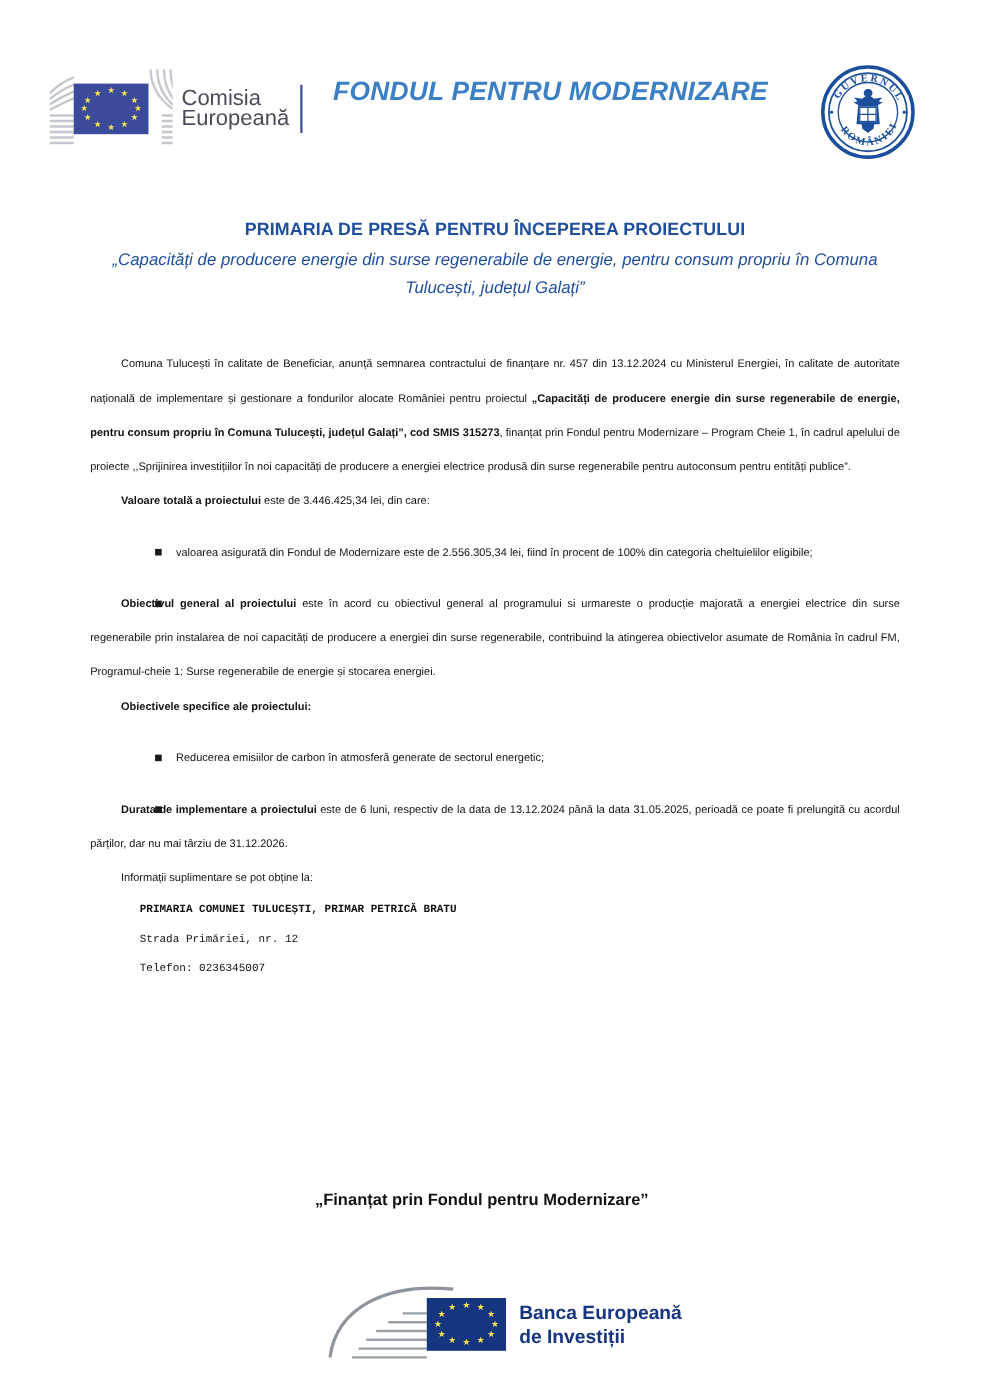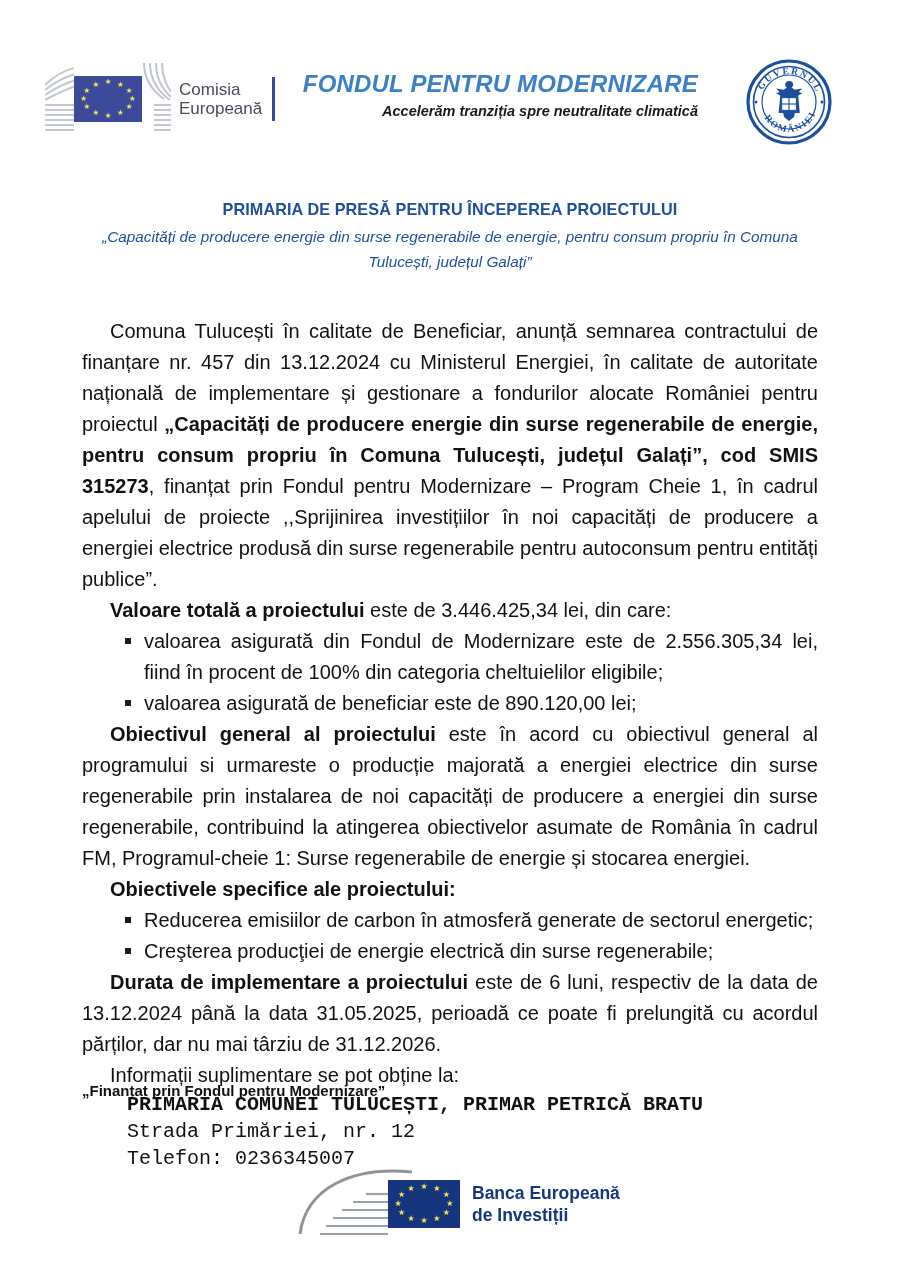--- a/index.html
+++ b/index.html
@@ -48,21 +48,21 @@
   }
   .ec-flag .star {
     position: absolute;
     color: #f9e74e;
     font-size: 7.5px;
     line-height: 7.5px;
     transform: translate(-50%, -50%);
   }
   .ec-name {
     margin-left: 8px;
-    font-size: 17px;
+    font-size: 20px;
     line-height: 19px;
     color: #4a4a5a;
     white-space: nowrap;
   }
   .ec-divider {
     margin-left: 10px;
     width: 5px;
     height: 44px;
     background: #3c4a9b;
   }
@@ -119,21 +119,21 @@
     margin-top: 4px;
     padding: 0 8px;
   }
 
   
   .body-area {
     position: absolute;
     left: 82px;
     top: 316px;
     width: 736px;
-    font-size: 20px;
+    font-size: 10px;
     line-height: 31px;
     color: #111;
   }
   p.just {
     margin: 0;
     text-align: justify;
     text-justify: inter-word;
     text-indent: 28px;
   }
   p.lead { text-indent: 28px; }
@@ -141,21 +141,21 @@
 
   ul.bullets {
     list-style: none;
     margin: 0;
     padding: 0;
   }
   ul.bullets li {
     position: relative;
     padding-left: 62px;
     text-align: left;
-    margin: 0;
+    margin: 16px;
   }
   ul.bullets li .sq {
     position: absolute;
     left: 43px;
     top: 12px;
     width: 6px;
     height: 6px;
     background: #1a1a1a;
   }
   ul.bullets li.wrap2 { text-align: justify; }
@@ -169,23 +169,24 @@
   }
   .contact .org { font-weight: bold; }
   .email-link {
     color: #3a3ad0;
     text-decoration: underline;
   }
 
   
   .footer-note {
     position: absolute;
-    left: 82px;
+    left: 70px;
     top: 1082px;
     width: 736px;
+    text-align: center;
     font-size: 15px;
     font-weight: bold;
     color: #111;
   }
   .eib-logo {
     position: absolute;
     left: 296px;
     top: 1160px;
     width: 330px;
     height: 86px;
@@ -277,21 +278,20 @@
 
     <div class="ec-name">
       <div>Comisia</div>
       <div>Europeană</div>
     </div>
     <div class="ec-divider"></div>
   </div>
 
   <div class="fm-logo">
     <div class="fm-title">FONDUL PENTRU MODERNIZARE</div>
-    <div class="fm-sub">Accelerăm tranziția spre neutralitate climatică</div>
   </div>
 
   <div class="gov-seal">
     <svg width="88" height="88" viewBox="0 0 88 88">
       <defs>
         <path id="arcTop" d="M 14,46 A 30,30 0 0 1 74,46"></path>
         <path id="arcBot" d="M 16,46 A 28,28 0 0 0 72,46"></path>
       </defs>
       <circle cx="44" cy="44" r="41" fill="none" stroke="#1b4f9c" stroke-width="3.2"></circle>
       <circle cx="44" cy="44" r="35.5" fill="none" stroke="#1b4f9c" stroke-width="1.6"></circle>
@@ -324,30 +324,30 @@
 </div>
 
 <div class="body-area">
 
   <p class="just lead"><span>Comuna Tulucești în calitate de Beneficiar, anunță semnarea contractului de finanțare nr. 457 din 13.12.2024 cu Ministerul Energiei, în calitate de autoritate națională de implementare și gestionare a fondurilor alocate României pentru proiectul </span><b>„Capacități de producere energie din surse regenerabile de energie, pentru consum propriu în Comuna Tulucești, județul Galați”, cod SMIS 315273</b><span>, finanțat prin Fondul pentru Modernizare – Program Cheie 1, în cadrul apelului de proiecte  ,,Sprijinirea investițiilor în noi capacități de producere a energiei electrice produsă din surse regenerabile pentru autoconsum pentru entități publice”.</span></p>
 
   <p class="just lead"><b>Valoare totală a proiectului</b><span> este de 3.446.425,34 lei, din care:</span></p>
 
   <ul class="bullets">
     <li class="wrap2"><span class="sq"></span><span>valoarea asigurată din Fondul de Modernizare este de 2.556.305,34 lei, fiind în procent de 100% din categoria cheltuielilor eligibile;</span></li>
-    <li><span class="sq"></span><span>valoarea asigurată de beneficiar este de 890.120,00 lei;</span></li>
+    <li><span class="sq"></span></li>
   </ul>
 
   <p class="just lead"><b>Obiectivul general al proiectului</b><span> este în acord cu obiectivul general al programului si urmareste o producție majorată a energiei electrice din surse regenerabile prin instalarea de noi capacități de producere a energiei din surse regenerabile, contribuind la atingerea obiectivelor asumate de România în cadrul FM, Programul-cheie 1: Surse regenerabile de energie și stocarea energiei.</span></p>
 
   <p class="just lead"><b>Obiectivele specifice ale proiectului:</b></p>
 
   <ul class="bullets">
     <li><span class="sq"></span><span>Reducerea emisiilor de carbon în atmosferă generate de sectorul energetic;</span></li>
-    <li><span class="sq"></span><span>Creşterea producţiei de energie electrică din surse regenerabile;</span></li>
+    <li><span class="sq"></span></li>
   </ul>
 
   <p class="just lead"><b>Durata de implementare a proiectului</b><span> este de 6 luni, respectiv de la data de 13.12.2024 până la data 31.05.2025, perioadă ce poate fi prelungită cu acordul părților, dar nu mai târziu de 31.12.2026.</span></p>
 
   <p class="just lead">Informații suplimentare se pot obține la:</p>
 
   <div class="contact">
     <div class="org">PRIMARIA COMUNEI TULUCEȘTI, PRIMAR PETRICĂ BRATU</div>
     <div>Strada Primăriei, nr. 12</div>
     <div>Telefon: 0236345007</div>

